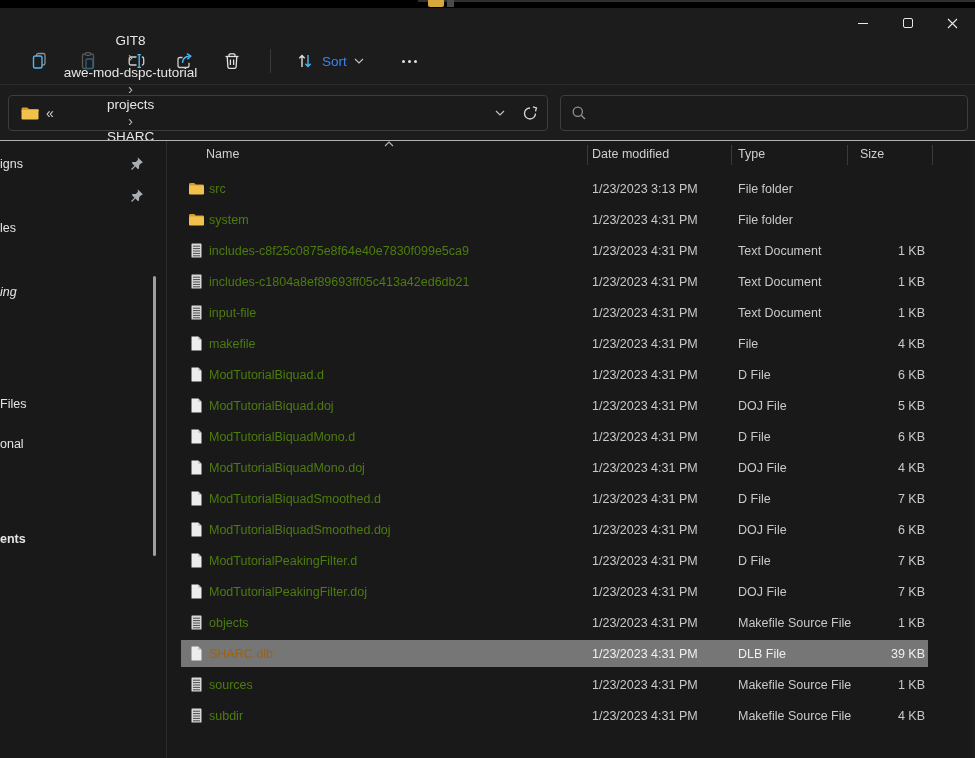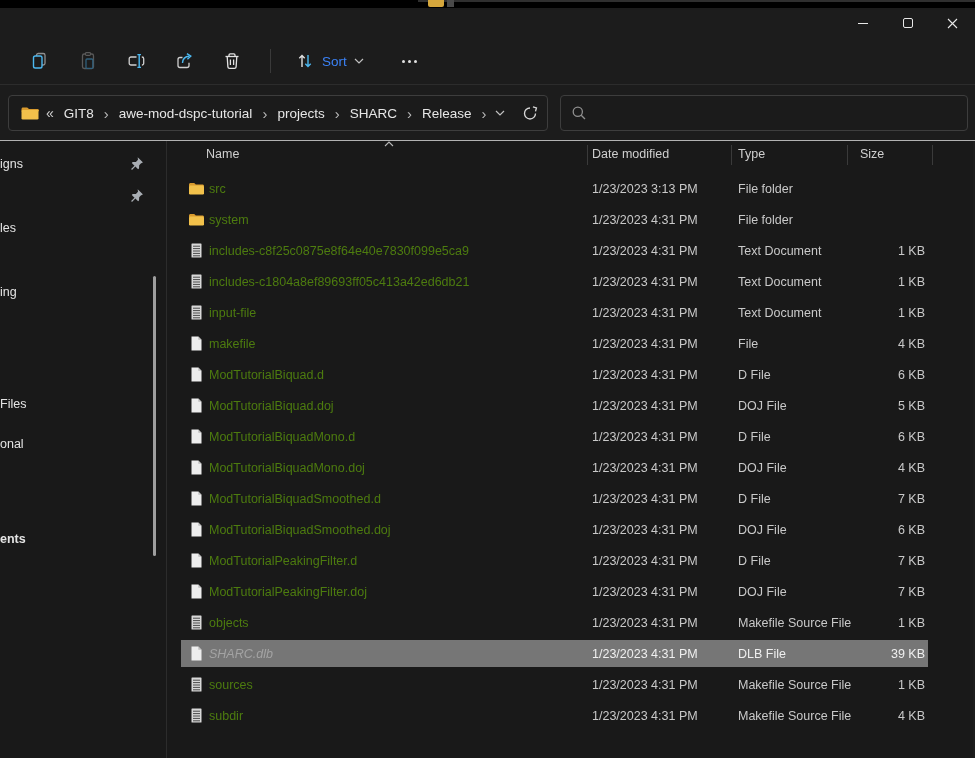--- a/index.html
+++ b/index.html
@@ -32,42 +32,42 @@
   .dots i { width:3px; height:3px; border-radius:50%; background:#e0e0e0; }
   .more-btn { margin-left:22px; }
   .sort-btn { margin-left:2px; } .view-btn { margin-left:16px; }
 
   
   .navrow { position:absolute; left:0; top:85px; width:975px; height:55px; background:#1c1c1c; }
   .addressbar { position:absolute; left:8px; top:10px; width:540px; height:36px; background:#1b1b1b;
                 border:1px solid #3d3d3d; border-radius:4px; display:flex; align-items:center; padding:0 8px; }
   .addr-folder { margin:0 7px 0 4px; flex:0 0 auto; }
   .overflow-chev { color:#cfcfcf; font-size:14px; margin-right:8px; }
-  .crumbs { display:flex; align-items:center; color:#e6e6e6; font-size:13.5px; white-space:nowrap; }
+  .crumbs { display:flex; align-items:center; color:#e6e6e6; font-size:13.5px; white-space:nowrap;flex-direction:column; }
   .crumb { padding:0 2px; }
   .crumb-sep { color:#b9b9b9; font-size:15px; padding:0 8px; }
   .addr-spacer { flex:1; }
   .addr-chev { margin-right:16px; }
   .searchbar { position:absolute; left:560px; top:10px; width:408px; height:36px; background:#1b1b1b;
                border:1px solid #3d3d3d; border-radius:4px; display:flex; align-items:center; padding:0 10px; }
   .searchbar input { background:transparent; border:none; outline:none; color:#cfcfcf;
                      font-size:13.5px; width:100%; margin-left:10px; font-family:"Liberation Sans",sans-serif; }
   .searchbar input::placeholder { color:#8a8a8a; }
 
   
   .content-topline { position:absolute; left:0; top:140px; width:975px; height:1px; background:#b2b2b2; }
   .content { position:absolute; left:0; top:141px; width:973px; height:617px; background:#191919;padding-left:29px; }
 
   
   .sidebar { position:absolute; left:0; top:0; width:167px; height:617px; border-right:1px solid #2c2c2c; }
   .side-item { position:absolute; left:0; width:160px; height:18px; font-size:12.5px; color:#e4e4e4; }
   .side-item:nth-of-type(1){ top:14px; }
   .side-item:nth-of-type(2){ top:46px; }
   .side-item:nth-of-type(3){ top:78px; }
-  .side-item:nth-of-type(4){ top:142px; }
+  .side-item:nth-of-type(4){ top:142px;font-style:italic; }
   .side-item:nth-of-type(5){ top:254px; }
   .side-item:nth-of-type(6){ top:294px; }
   .side-item:nth-of-type(7){ top:389px;font-weight:bold; }
   .side-label { position:absolute; left:0; top:2px; }
   .side-pin { position:absolute; left:129px; top:1px; }
   .side-scrollbar { position:absolute; left:153px; top:135px; width:3px; height:280px; background:#9e9e9e; border-radius:2px; }
 
   
   .filearea { position:absolute; left:168px; top:0; width:807px; height:617px; }
   .list-header { position:relative; height:27px; }
@@ -84,21 +84,21 @@
   .ficon { position:absolute; left:20px; top:7px; width:17px; height:17px; }
   .ficon svg { display:none; position:absolute; left:0; top:0; }
   .row[data-icon="folder"] .icon-folder { display:block; }
   .row[data-icon="text"]   .icon-textdoc { display:block; }
   .row[data-icon="file"]   .icon-file { display:block; }
   .fcell { position:absolute; top:9px; font-size:12.5px; color:#c9c9c9; white-space:nowrap; }
   .fname { left:41px; color:#4d7c0f; max-width:370px; overflow:hidden; }
   .fdate { left:424px; }
   .ftype { left:570px; }
   .fsize { left:600px; width:157px; text-align:right; }
-  .row.selected .fname { color:#a3a3a3;font-style:italic; }
+  .row.selected .fname { color:#a16207; }
   .row.selected .fdate, .row.selected .ftype, .row.selected .fsize { color:#efefef; }
 </style>
 </head>
 <body>
 
 <div class="app">
 
   <div class="tabstrip">
     <div class="tab-topline"></div>
     <div class="tab-folder-frag"></div>

